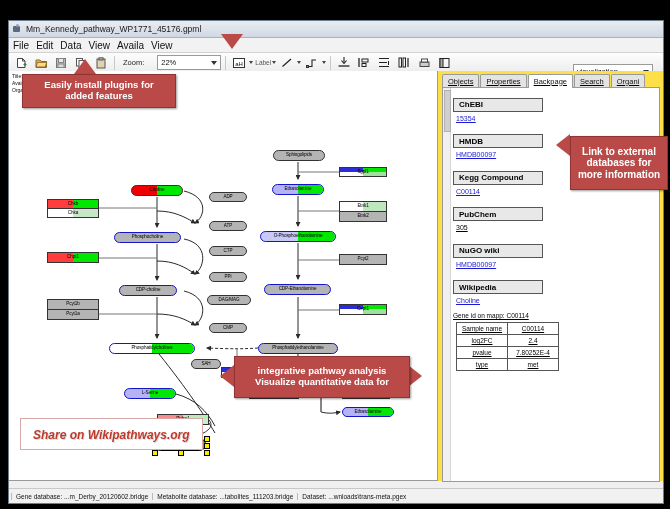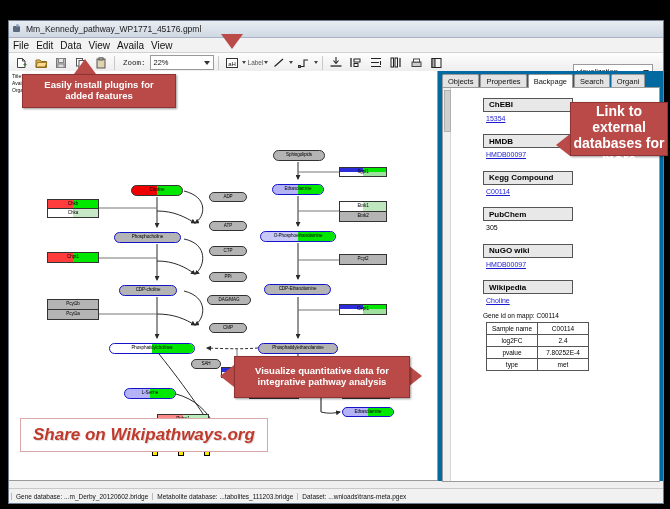--- a/index.html
+++ b/index.html
@@ -25,58 +25,58 @@
            display:flex;align-items:center;padding-left:4px;gap:7px;}
   .menubar span{font-size:10px;color:#111;cursor:default;}
 
   
   .toolbar{height:19px;background:linear-gradient(#fdfdfd,#ededed);
            border-bottom:1px solid #cfcfcf;display:flex;align-items:center;padding-left:3px;gap:2px;}
   .tbtn{width:16px;height:16px;display:flex;align-items:center;justify-content:center;
         border:1px solid transparent;border-radius:2px;}
   .tbtn svg{display:block;}
   .tsep{width:1px;height:14px;background:#c8c8c8;margin:0 2px;}
-  .zoomlab{font-size:7.5px;color:#222;margin:0 2px 0 4px;font-family:Liberation Mono, monospace;}
+  .zoomlab{font-size:7.5px;color:#222;margin:0 11px 0 4px;}
   .zoombox{width:62px;height:13px;background:#fff;border:1px solid #9a9a9a;
            display:flex;align-items:center;justify-content:space-between;}
   .zoombox .zv{font-size:7.5px;color:#111;padding-left:3px;}
   .caret{width:0;height:0;border-left:3px solid transparent;border-right:3px solid transparent;
          border-top:4px solid #333;margin-right:3px;}
   .dd{display:flex;align-items:center;gap:1px;}
   .minicaret{width:0;height:0;border-left:2.5px solid transparent;border-right:2.5px solid transparent;
          border-top:3.5px solid #444;}
   .labeltxt{font-size:6.5px;color:#555;}
 
   
   .viscombo{position:absolute;right:10px;top:43px;width:78px;height:13px;background:#fff;
             border:1px solid #9a9a9a;display:flex;align-items:center;justify-content:space-between;}
   .viscombo span{font-size:7.5px;color:#111;padding-left:3px;}
 
   
   .content{position:absolute;left:0;top:50px;right:0;bottom:22px;display:flex;}
   .canvaswrap{position:relative;width:428px;background:#fff;border:1px solid #9a9a9a;
               border-top:none;border-left:none;overflow:hidden;}
-  .sidewrap{position:relative;flex:1;background:#0369a1;padding:2px 3px 0 4px;}
+  .sidewrap{position:relative;flex:1;background:#fde047;padding:2px 3px 0 4px;text-decoration:underline;}
 
   
   .pw-meta{position:absolute;left:3px;top:2px;font-size:5px;color:#111;line-height:7px;}
 
   
   .tabs{display:flex;align-items:flex-end;height:14px;border-bottom:1px solid #9a9a9a;}
   .tab{font-size:7.5px;padding:1.5px 5px;border:1px solid #9a9a9a;border-bottom:none;
        background:#e3e3e3;color:#111;margin-right:1px;border-radius:2px 2px 0 0;}
   .tab.active{background:#fff;position:relative;top:1px;padding-bottom:2.5px;}
 
   .sidepanel{background:#fff;border:1px solid #9a9a9a;border-top:none;height:calc(100% - 15px);
              position:relative;overflow:hidden;}
   .sidescroll{position:absolute;left:0;top:0;bottom:0;width:7px;background:#f0f0f0;
               border-right:1px solid #d6d6d6;}
   .sidescroll .thumb{position:absolute;left:1px;top:2px;width:5px;height:40px;background:#cfcfcf;
               border:1px solid #b0b0b0;}
-  .sideinner{margin-left:24px;padding:5px 16px;}
+  .sideinner{margin-left:0;padding:5px 10px;}
 
   .dbhead{display:inline-block;min-width:78px;background:#e8e8e8;border:1px solid #555;
           font-size:8px;font-weight:bold;color:#000;padding:1.5px 5px;margin-bottom:3px;}
   .dblink{font-size:7px;color:#1a1ad0;text-decoration:underline;margin:0 0 8px 3px;display:block;}
   .dbplain{font-size:7px;color:#000;margin:0 0 8px 3px;display:block;}
   .exprhead{font-size:9px;font-weight:bold;color:#000;margin:4px 0 8px 0;}
   .geneid{font-size:6.5px;color:#000;margin-bottom:3px;}
 
   table.expr{border-collapse:collapse;margin-left:3px;}
   table.expr td{border:1px solid #555;font-size:6.5px;text-align:center;
@@ -109,21 +109,21 @@
   .arrow-down{position:absolute;width:0;height:0;border-left:11px solid transparent;
         border-right:11px solid transparent;border-top:15px solid #b94a48;z-index:19;}
   .arrow-up{position:absolute;width:0;height:0;border-left:11px solid transparent;
         border-right:11px solid transparent;border-bottom:15px solid #b94a48;z-index:19;}
   .arrow-left{position:absolute;width:0;height:0;border-top:11px solid transparent;
         border-bottom:11px solid transparent;border-right:14px solid #b94a48;z-index:19;}
   .arrow-right{position:absolute;width:0;height:0;border-top:11px solid transparent;
         border-bottom:11px solid transparent;border-left:14px solid #b94a48;z-index:19;}
   .wpbox{position:absolute;z-index:25;border:1px solid #d8a8a8;background:#fff;
          padding:6px 12px;}
-  .wpbox span{font-size:17px;font-weight:bold;font-style:italic;color:#c0392b;
+  .wpbox span{font-size:12px;font-weight:bold;font-style:italic;color:#c0392b;
               text-shadow:1px 1px 0 #ddd;white-space:nowrap;}
 </style>
 </head>
 <body>
 
 <div id="root">
   <div id="win">
 
     <div class="titlebar">
       <div class="tb-icon"></div>
@@ -558,30 +558,30 @@
   </div>
 
   <div class="arrow-down" style="left:221px;top:34px;"></div>
 
   <div class="callout" style="left:22px;top:74px;width:152px;height:32px;font-size:9.5px;flex-direction:column;justify-content:center;">
     <div>Easily install plugins for</div>
     <div>added features</div>
   </div>
   <div class="arrow-up" style="left:74px;top:59px;"></div>
 
-  <div class="callout" style="left:570px;top:102px;width:96px;height:52px;font-size:14px;flex-direction:column;justify-content:space-between;">
+  <div class="callout" style="left:570px;top:136px;width:96px;height:52px;font-size:10px;flex-direction:column;">
     <div>Link  to external</div>
     <div>databases  for</div>
     <div>more information</div>
   </div>
   <div class="arrow-left" style="left:556px;top:134px;"></div>
 
   <div class="callout" style="left:234px;top:356px;width:174px;height:40px;font-size:9.5px;flex-direction:column;">
+    <div>integrative pathway analysis</div>
     <div>Visualize quantitative data  for</div>
-    <div>integrative pathway analysis</div>
   </div>
   <div class="arrow-left" style="left:220px;top:365px;"></div>
   <div class="arrow-right" style="left:408px;top:365px;"></div>
 
   <div class="wpbox" style="left:20px;top:418px;">
     <span>Share on Wikipathways.org</span>
   </div>
 
 </div>
 

